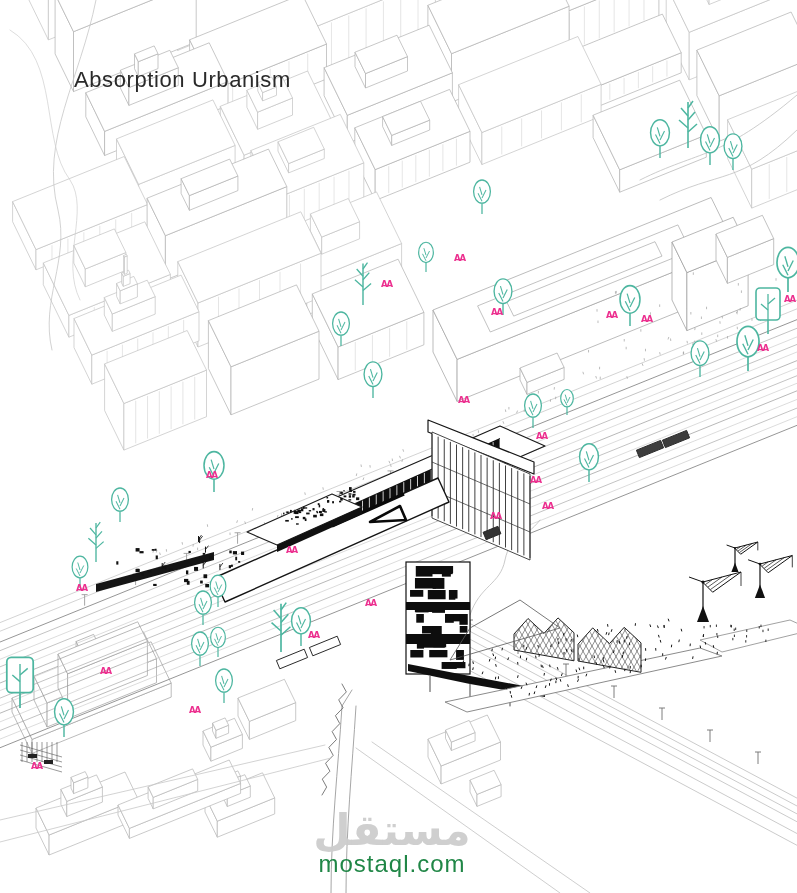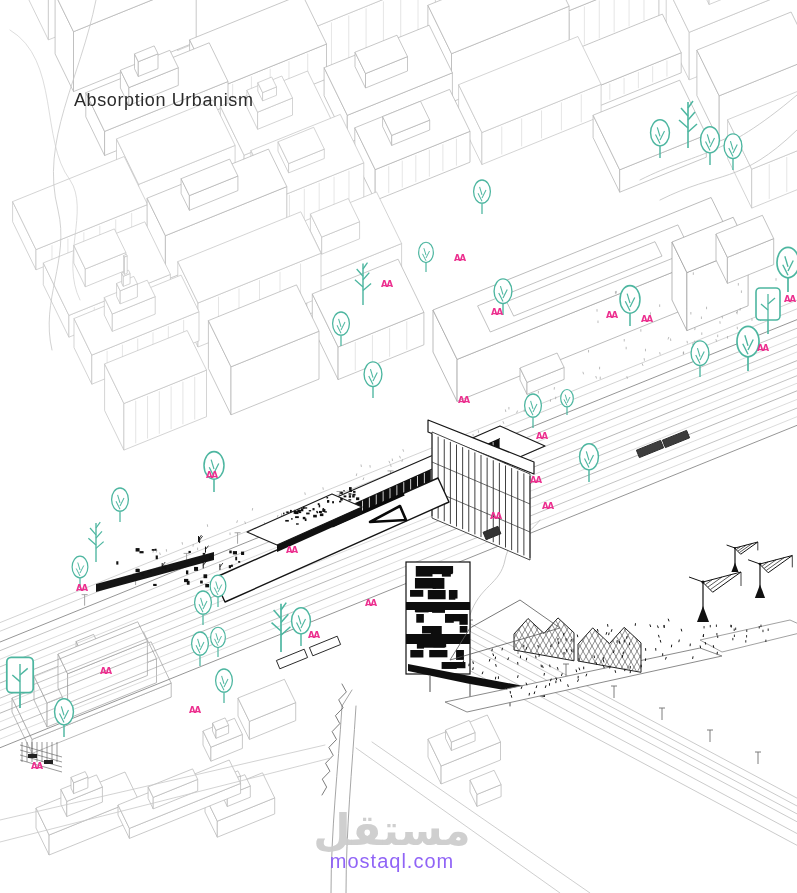--- a/index.html
+++ b/index.html
@@ -2,25 +2,25 @@
 <html><head>
 <meta charset="utf-8">
 <style>
   html,body{margin:0;padding:0;background:#fff;}
   .canvas{position:relative;width:797px;height:893px;background:#ffffff;overflow:hidden;
           font-family:"Liberation Sans",sans-serif;}
   #scene{position:absolute;left:0;top:0;}
   .titleblock{position:absolute;left:74px;top:60px;color:#131313;pointer-events:none;}
   .titleblock h1{margin:0;font-size:45px;line-height:47px;font-weight:400;letter-spacing:1px;
                  font-family:"Liberation Sans",sans-serif;}
-  .titleblock .sub{margin-top:30px;font-size:18px;letter-spacing:.6px;color:#2a2a2a;}
+  .titleblock .sub{margin-top:7px;font-size:22px;letter-spacing:.6px;color:#2a2a2a;}
   .watermark{position:absolute;left:287px;top:808px;width:210px;text-align:center;
              color:#cdcdcd;opacity:.95;pointer-events:none;}
   .watermark .ar{font-family:"DejaVu Sans",sans-serif;font-size:43px;font-weight:bold;line-height:44px;}
-  .watermark .dom{font-size:20px;letter-spacing:1px;color:#8b5cf6;margin-top:-2px;}
+  .watermark .dom{font-size:24px;letter-spacing:1px;color:#15803d;margin-top:-2px;}
 </style>
 </head>
 <body>
 
 <div class="canvas">
   <svg id="scene" width="797" height="893" viewBox="0 0 797 893">
     <g id="g-city">
         <polygon points="770.1,-9.3 791.9,35.4 791.9,-5.6 770.1,-50.3" fill="#fff" stroke="#c2c2c2" stroke-width="0.7" stroke-linejoin="round"></polygon>
         <polygon points="791.9,35.4 891.1,-4.8 891.1,-45.7 791.9,-5.6" fill="#fff" stroke="#c2c2c2" stroke-width="0.7" stroke-linejoin="round"></polygon>
         <polygon points="770.1,-50.3 869.3,-90.4 891.1,-45.7 791.9,-5.6" fill="#fff" stroke="#c2c2c2" stroke-width="0.7" stroke-linejoin="round"></polygon>

